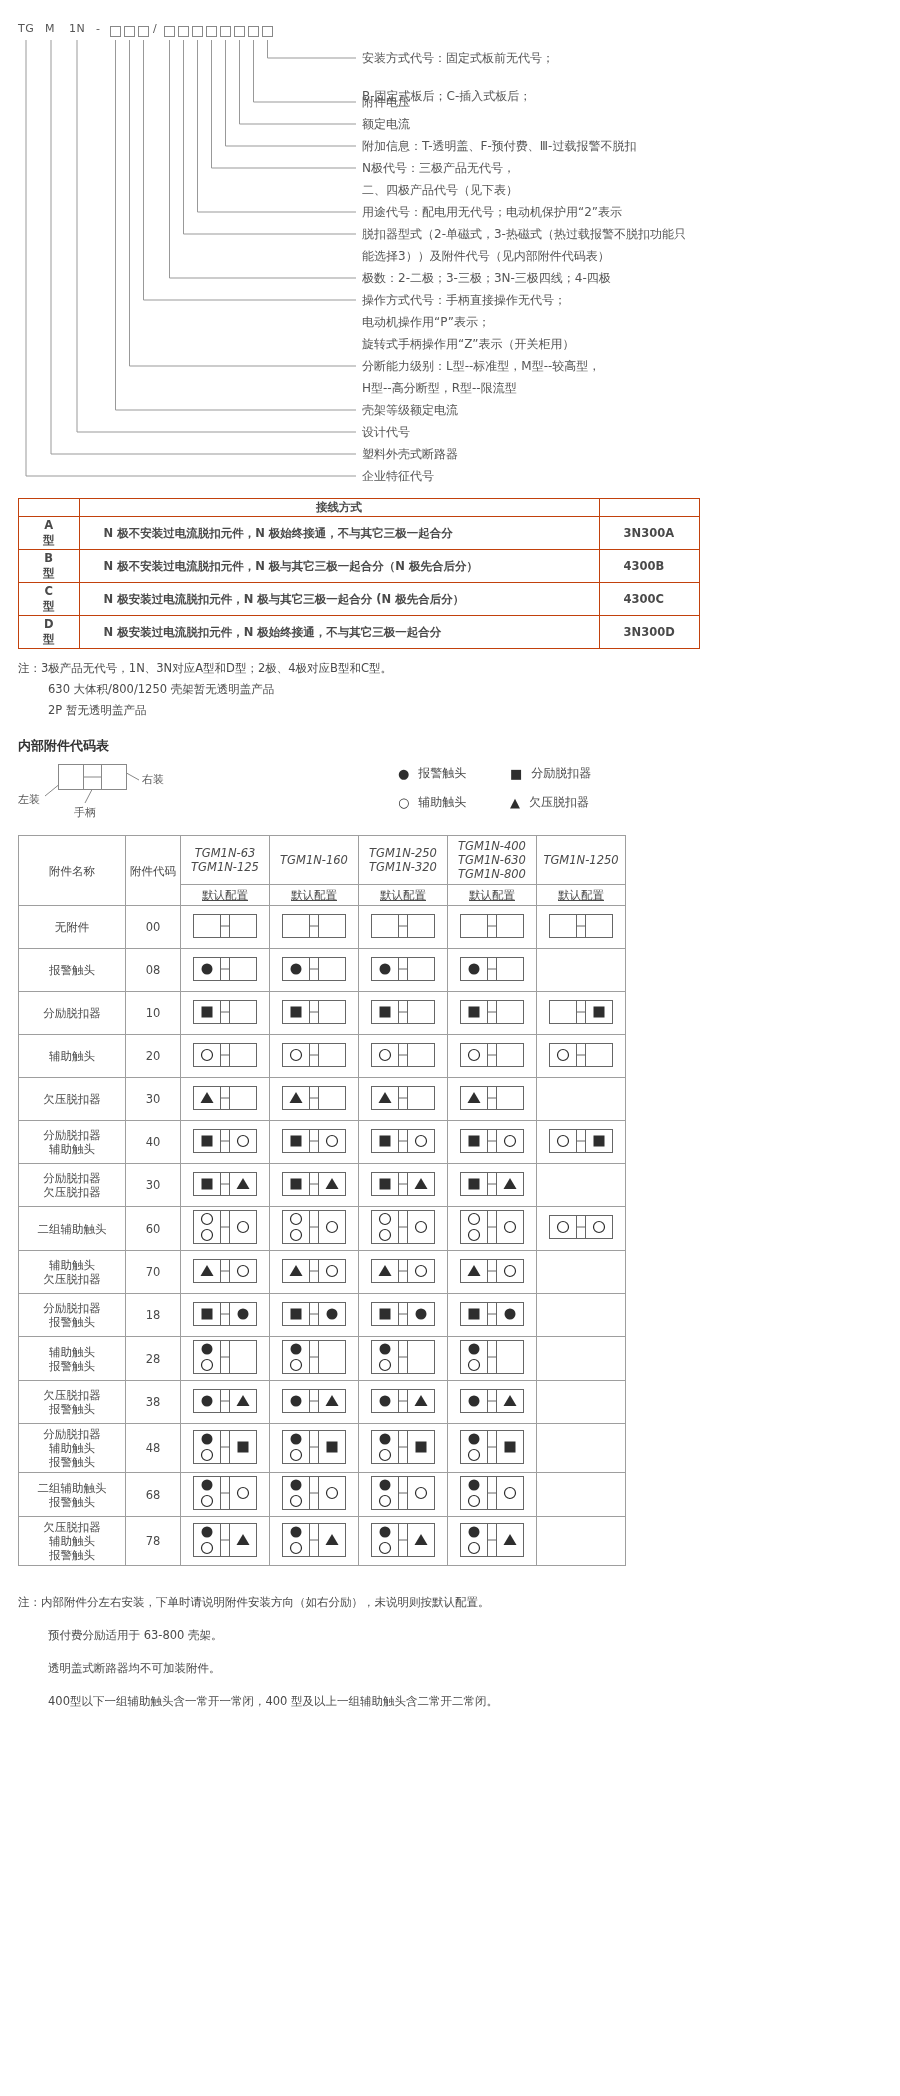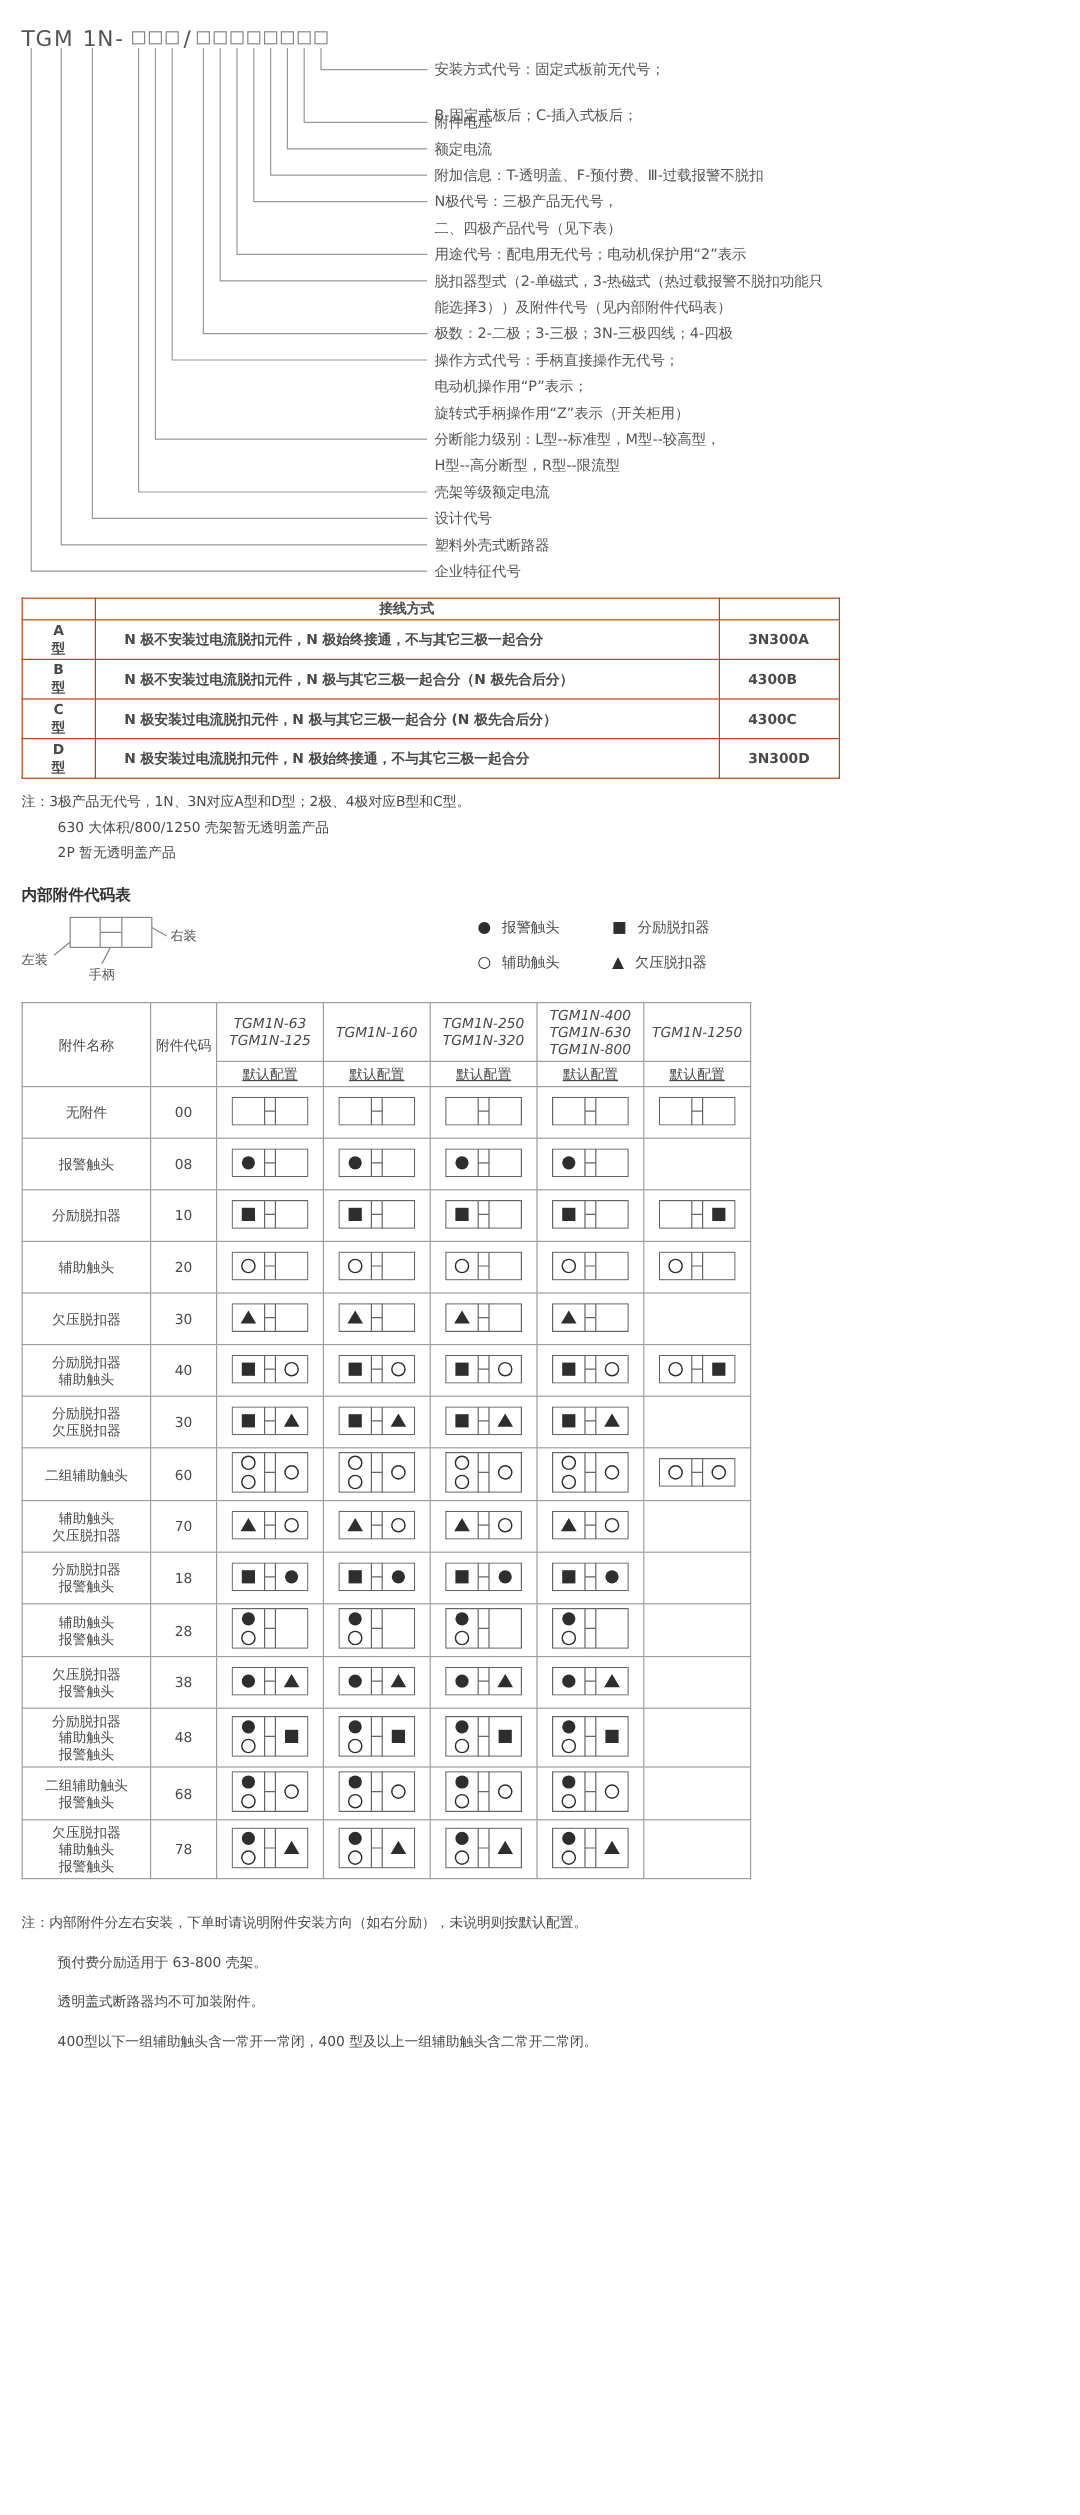--- a/index.html
+++ b/index.html
@@ -6,21 +6,21 @@
   html,body { background:#fff; }
   body {
     width:900px; height:2096px; position:relative;
     font-family:"DejaVu Sans", sans-serif; color:#4a4a4a;
   }
   .page { position:relative; width:900px; }
 
   
   .top-diagram { position:relative; height:498px; }
   .leader-svg { position:absolute; left:0; top:0; }
-  .code-part { position:absolute; top:22px; font-size:18px; color:#555; letter-spacing:.5px; white-space:nowrap; }
+  .code-part { position:absolute; top:22px; font-size:11px; color:#555; letter-spacing:.5px; white-space:nowrap; }
   .code-box { position:absolute; top:26px; width:11px; height:11px; border:1px solid #888; background:#fff; }
   .code-label { position:absolute; left:362px; height:16px; line-height:16px; font-size:12px; color:#555; white-space:nowrap; }
 
   
   .wiring-table { border-collapse:collapse; margin-left:18px; font-size:11.5px; color:#4a4a4a; table-layout:fixed; }
   .wiring-table th, .wiring-table td { border:1px solid #c2410c; padding:1px 24px; line-height:15px; font-weight:bold; text-align:left; }
   .w-type { width:52px; text-align:center !important; }
   .w-desc { width:520px; }
   .w-code { width:80px; }
   .wiring-title { text-align:center !important; }

